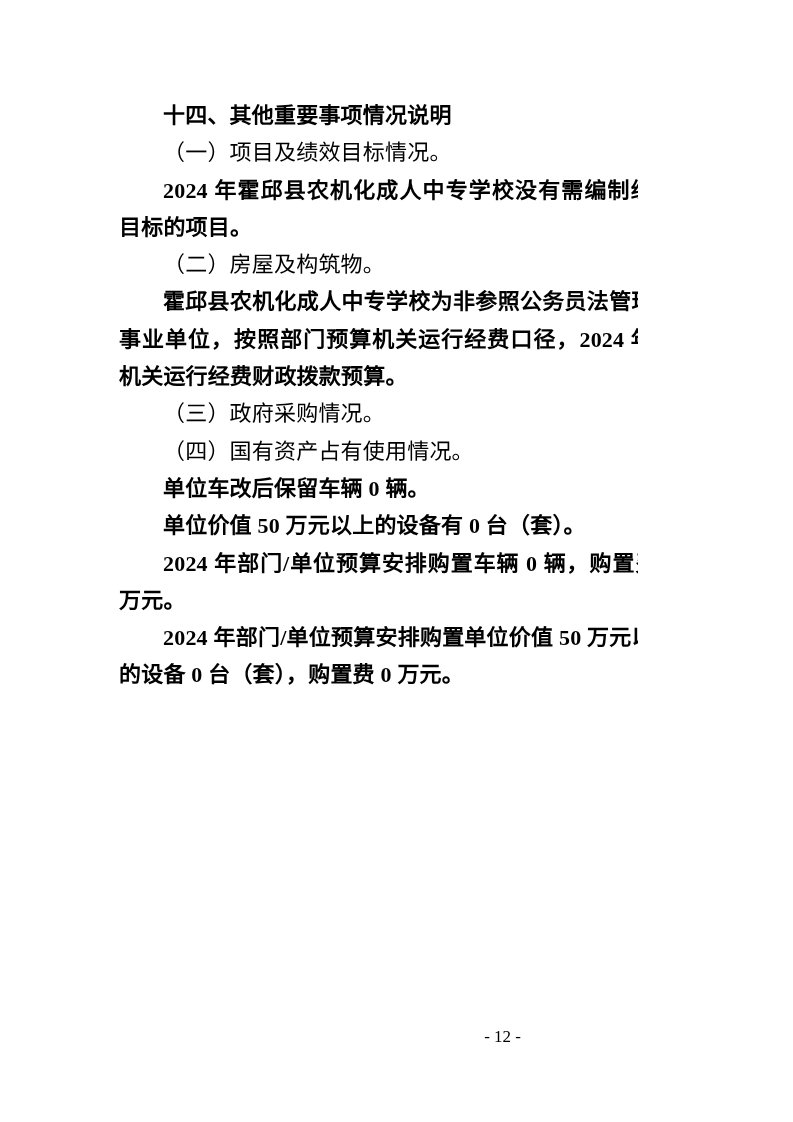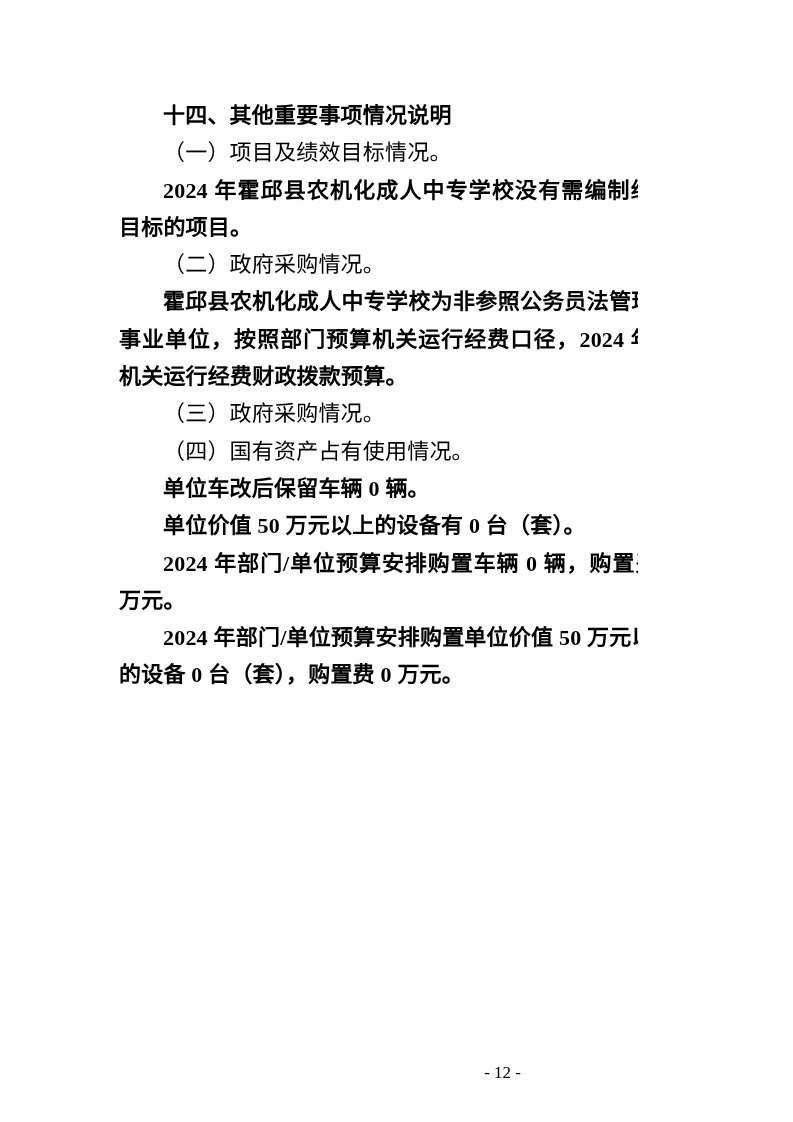--- a/index.html
+++ b/index.html
@@ -45,32 +45,31 @@
     font-weight: 700;
   }
   .page-number {
     position: absolute;
     top: 1027px;
     right: 117px;
     font-size: 17px;
     line-height: 20px;
     color: #000000;
     font-family: "Liberation Serif", "DejaVu Serif", serif;
-    margin-top: 36px;
   }
 </style>
 </head>
 <body>
 
 <div class="page">
   <div class="content">
     <p class="block h1">十四、其他重要事项情况说明</p>
     <p class="block h2">（一）项目及绩效目标情况。</p>
     <p class="block p">2024 年霍邱县农机化成人中专学校没有需编制绩效目标的项目。</p>
-    <p class="block h2">（二）政府采购情况。</p>
+    <p class="block h2">（二）房屋及构筑物。</p>
     <p class="block p">霍邱县农机化成人中专学校为非参照公务员法管理的事业单位，按照部门预算机关运行经费口径，2024 年无机关运行经费财政拨款预算。</p>
     <p class="block h2">（三）政府采购情况。</p>
     <p class="block h2">（四）国有资产占有使用情况。</p>
     <p class="block p">单位车改后保留车辆 0 辆。</p>
     <p class="block p">单位价值 50 万元以上的设备有 0 台（套）。</p>
     <p class="block p">2024 年部门/单位预算安排购置车辆 0 辆，购置费 9 万元。</p>
     <p class="block p">2024 年部门/单位预算安排购置单位价值 50 万元以上的设备 0 台（套），购置费 0 万元。</p>
   </div>
   <div class="page-number">- 12 -</div>
 </div>

